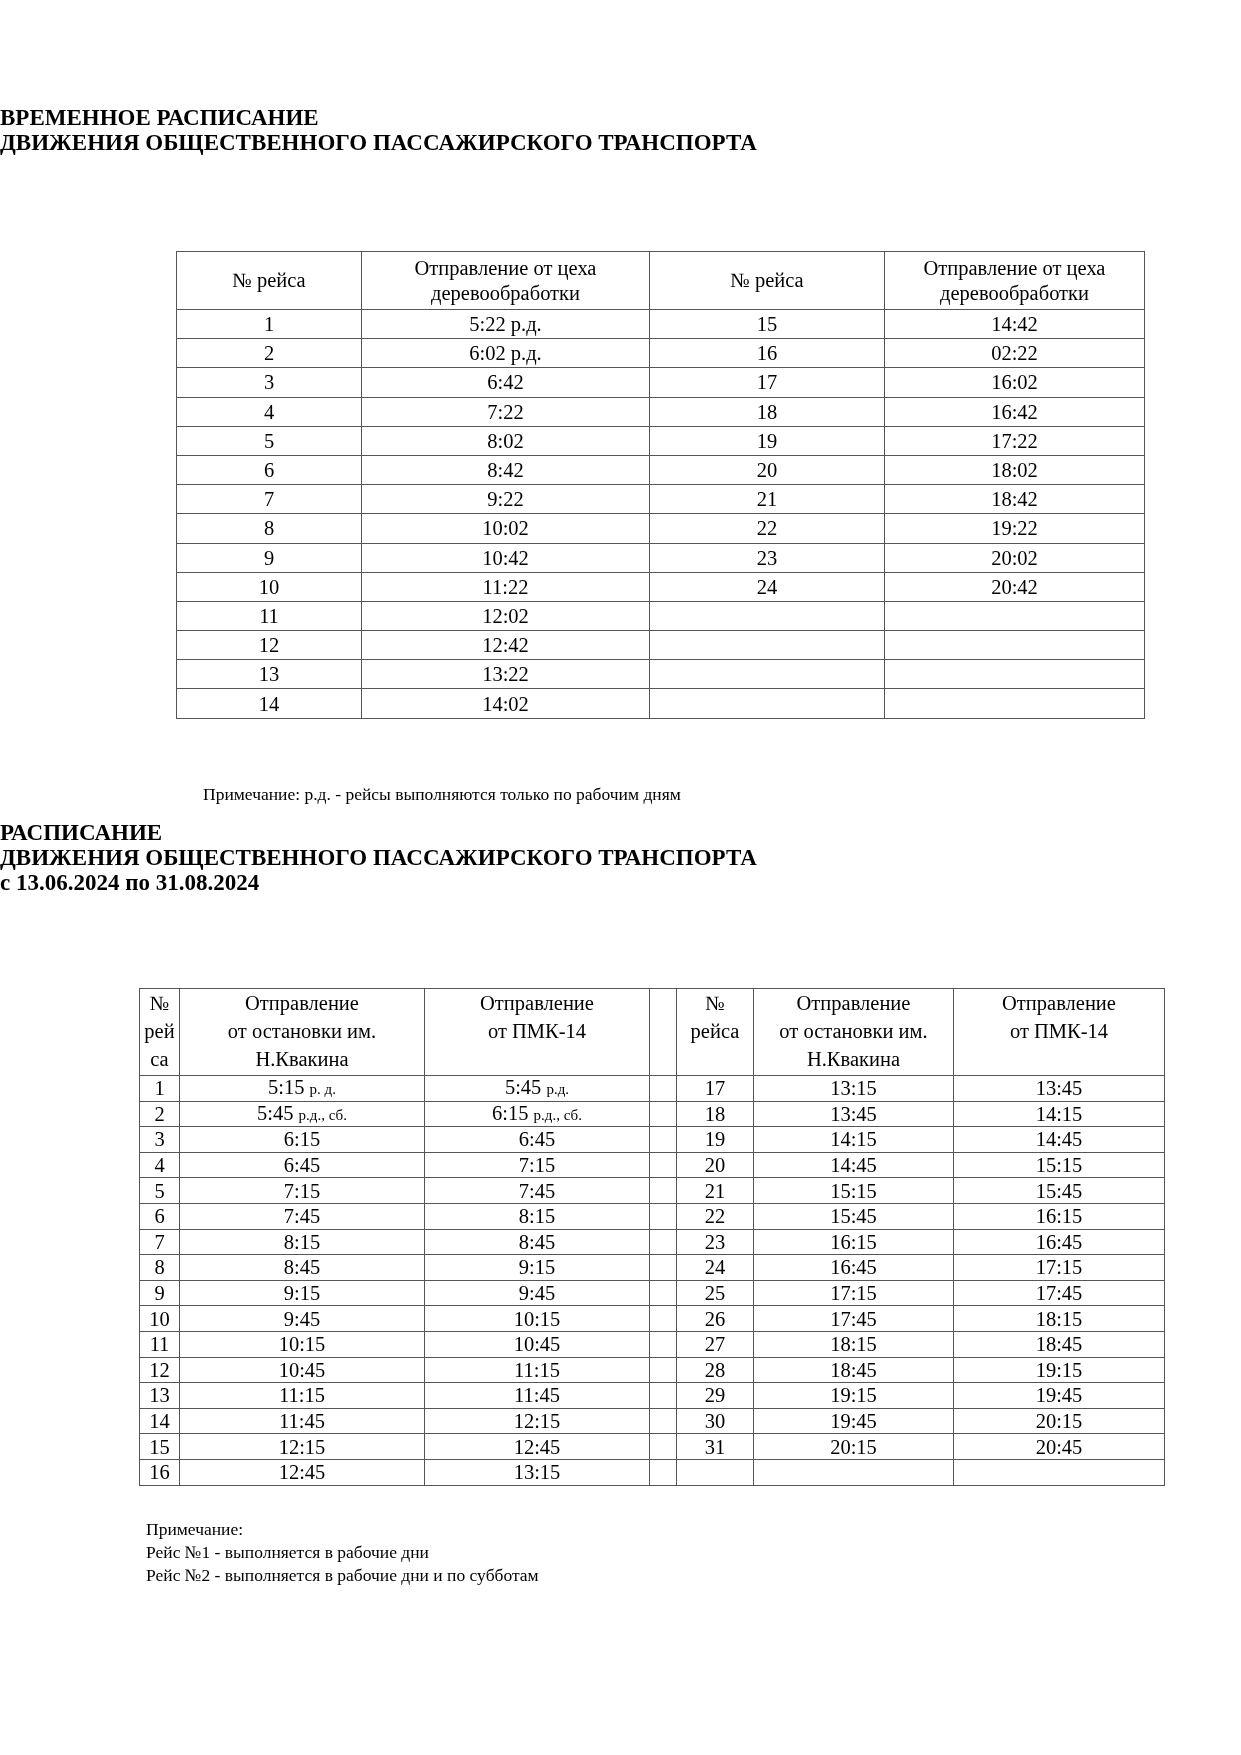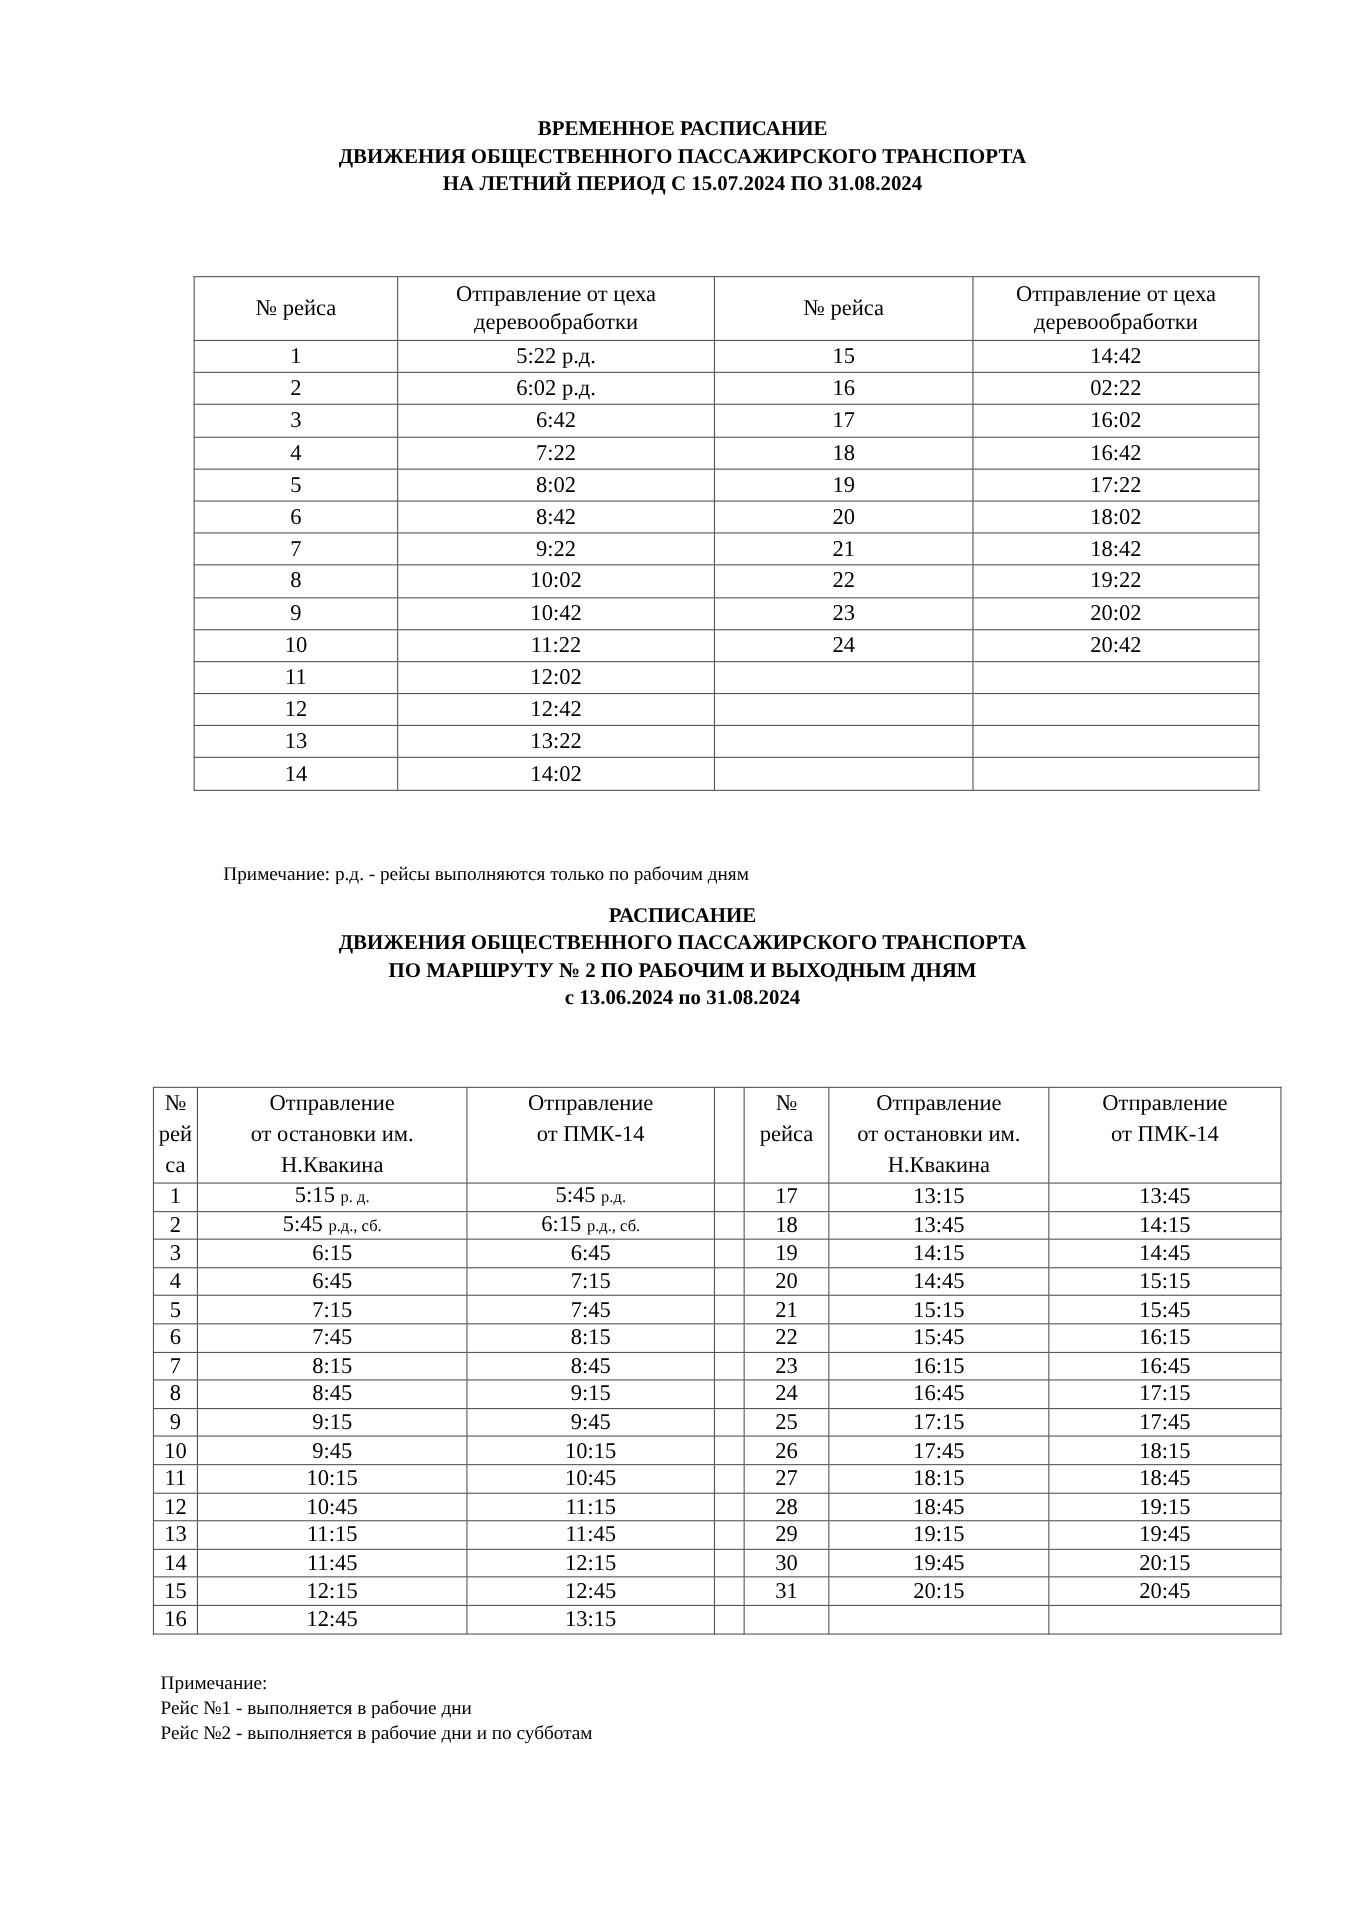--- a/index.html
+++ b/index.html
@@ -1,22 +1,22 @@
 <!DOCTYPE html>
 <html><head>
 <meta charset="utf-8">
 <style>
   html, body { margin: 0; padding: 0; background: #ffffff; }
   body {
     width: 1241px; height: 1755px; position: relative; overflow: hidden;
     font-family: "Liberation Serif", "DejaVu Serif", serif; color: #000;
   }
   .heading {
-    position: absolute; left: 0; width: 1241px; text-align: center;
-    font-weight: bold; font-size: 19px; line-height: 25px;
+    position: absolute; left: 0; width: 1241px; text-align: left;
+    font-weight: bold; font-size: 23px; line-height: 25px;
   }
   .heading div { white-space: nowrap; }
   #h1 { top: 105px; }
   #h2 { top: 820px; }
   table { position: absolute; border-collapse: collapse; table-layout: fixed; }
   td, th {
     border: 1.5px solid #555; text-align: center; font-weight: normal;
     padding: 0; font-size: 20.5px;
   }
   #t1 { left: 176px; top: 251px; width: 968px; padding-left: 28px; }
@@ -29,21 +29,20 @@
   .note { position: absolute; font-size: 17.5px; line-height: 23px; white-space: nowrap; }
   #note1 { left: 203px; top: 742px; margin-top: 41px; }
   #note2 { left: 146px; top: 1518px; }
 </style>
 </head>
 <body>
 
 <div class="heading" id="h1">
     <div>ВРЕМЕННОЕ РАСПИСАНИЕ</div>
     <div>ДВИЖЕНИЯ ОБЩЕСТВЕННОГО ПАССАЖИРСКОГО ТРАНСПОРТА</div>
-    <div>НА ЛЕТНИЙ ПЕРИОД С 15.07.2024 ПО 31.08.2024</div>
   </div>
 
 <table id="t1">
   <colgroup>
     <col style="width:185px">
       <col style="width:288px">
       <col style="width:235px">
       <col style="width:260px">
   </colgroup>
   <thead>
@@ -146,21 +145,20 @@
         <td></td>
       </tr>
     </tbody>
 </table>
 
 <div class="note" id="note1">Примечание: р.д. - рейсы выполняются только по рабочим дням</div>
 
 <div class="heading" id="h2">
     <div>РАСПИСАНИЕ</div>
     <div>ДВИЖЕНИЯ ОБЩЕСТВЕННОГО ПАССАЖИРСКОГО ТРАНСПОРТА</div>
-    <div>ПО МАРШРУТУ № 2 ПО РАБОЧИМ И ВЫХОДНЫМ ДНЯМ</div>
     <div>с 13.06.2024 по 31.08.2024</div>
   </div>
 
 <table id="t2">
   <colgroup>
     <col style="width:40px">
       <col style="width:245px">
       <col style="width:225px">
       <col style="width:27px">
     <col style="width:77px">

